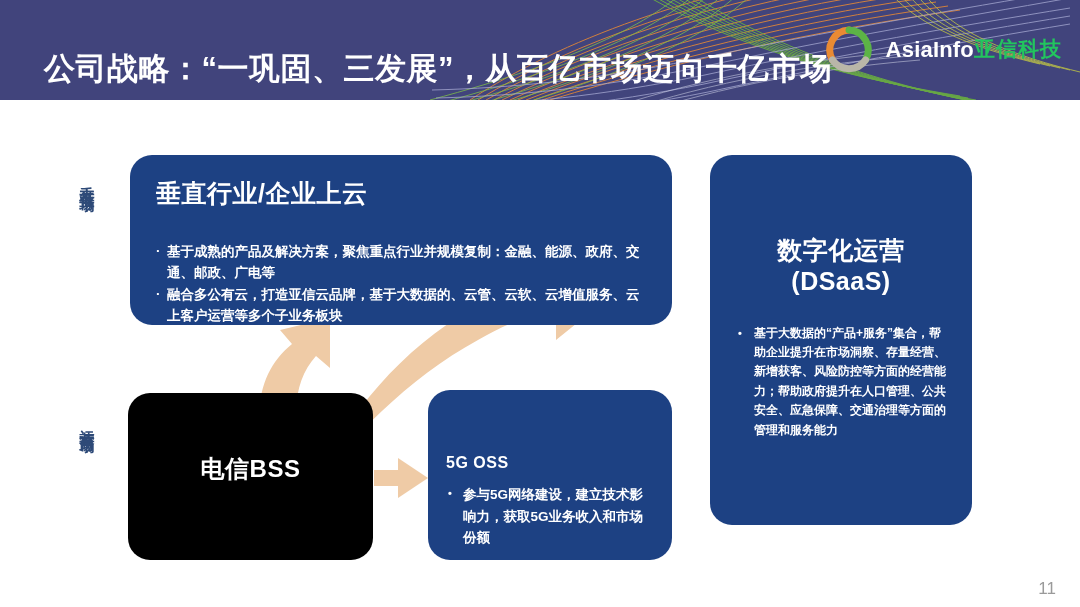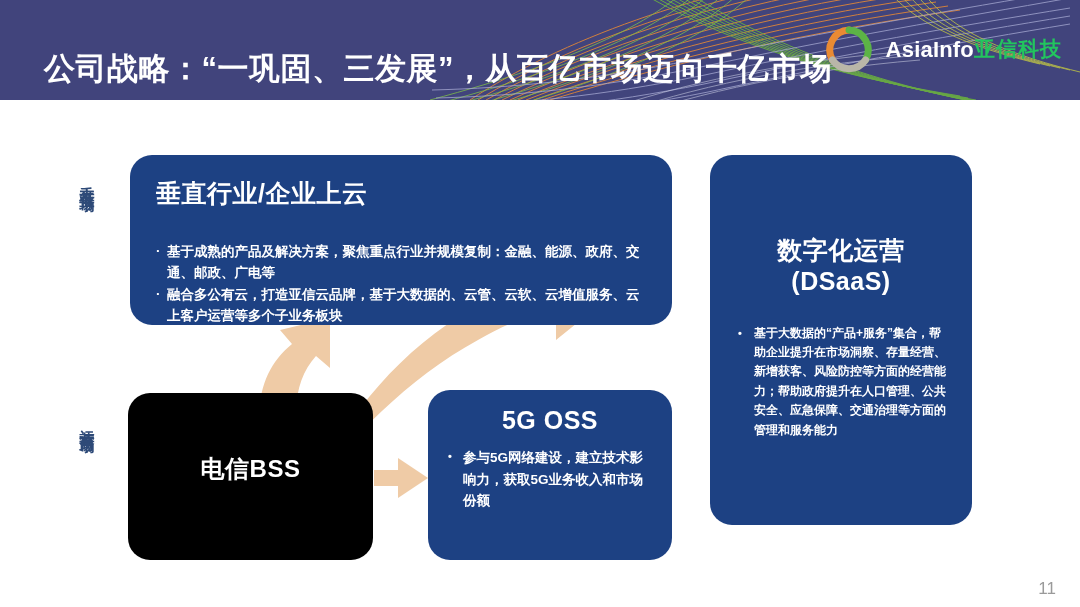--- a/index.html
+++ b/index.html
@@ -130,24 +130,25 @@
     margin-bottom: 32px;
   }
   #title-dsaas {
     font-size: 25px;
     text-align: center;
     line-height: 1.25;
     letter-spacing: 0.5px;
     margin-bottom: 26px;
   }
   #title-5goss {
-    font-size: 25px;
-    text-align: center;
+    font-size: 16px;
+    text-align: left;
     letter-spacing: 0.5px;
     margin-bottom: 12px;
+    margin-top: 48px;
   }
   #title-bss {
     position: absolute;
     left: 0; right: 0;
     top: 60px;
     text-align: center;
     font-size: 24px;
     font-weight: bold;
     color: #ffffff;
     letter-spacing: 0.5px;

